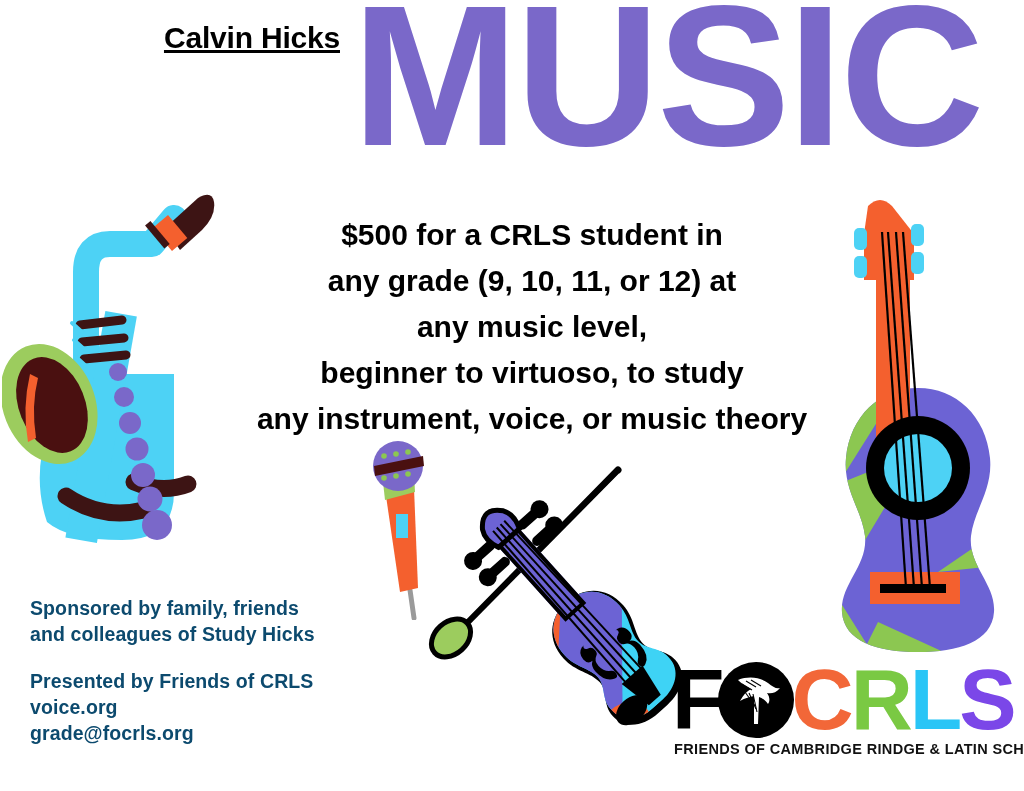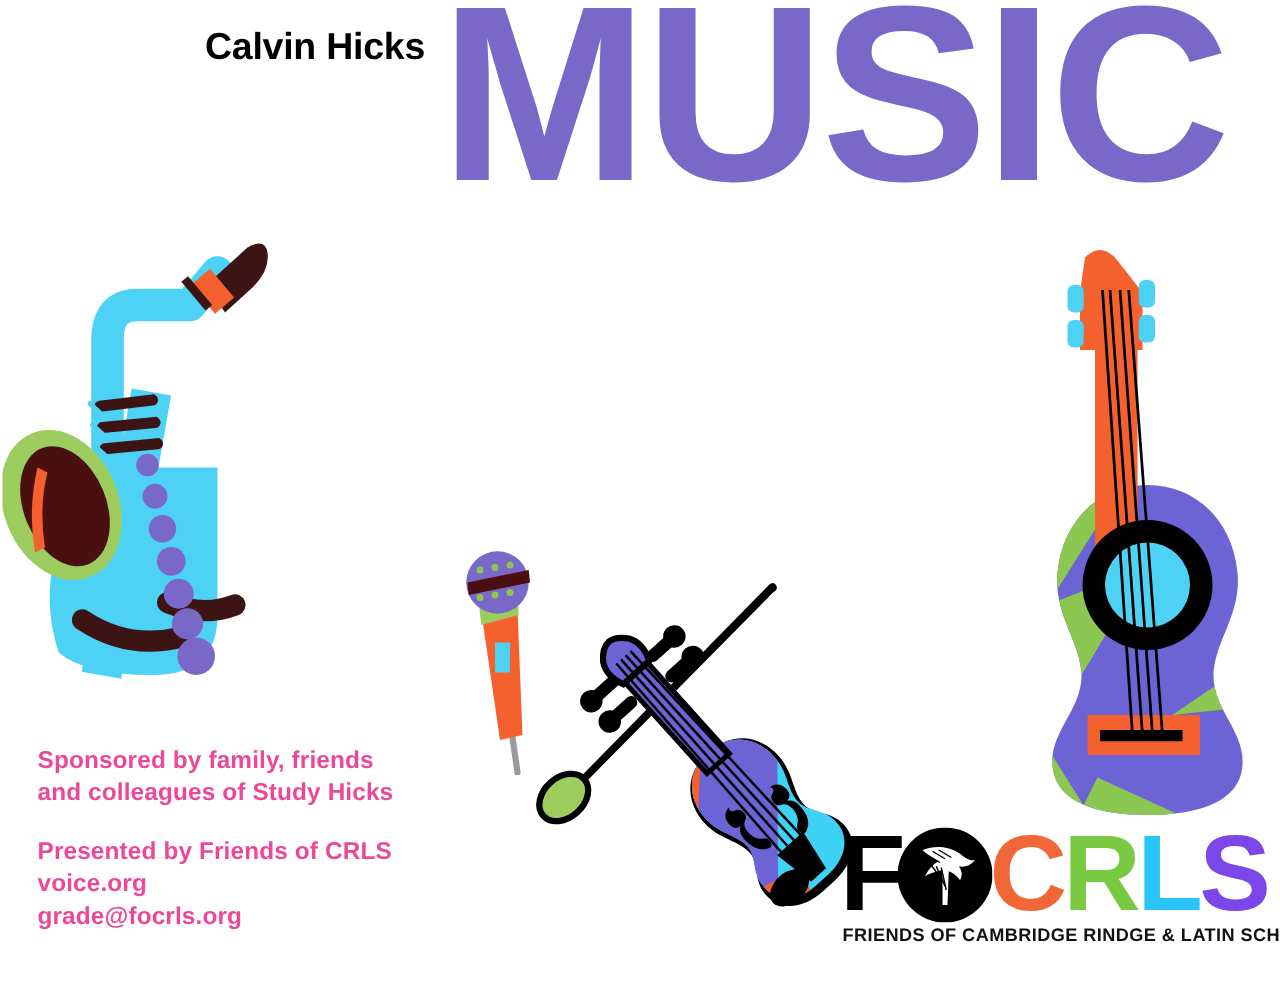--- a/index.html
+++ b/index.html
@@ -25,21 +25,21 @@
     left: 18px;
     top: 16px;
     width: 322px;
     text-align: right;
     font-size: 30px;
     font-weight: bold;
     line-height: 1.48;
     color: #000000;
     letter-spacing: -0.2px;
   }
-  .award-title .tline { display: block; white-space: nowrap; }
+  .award-title .tline { display: block; white-space: nowrap; text-decoration: underline; }
 
   .music-word {
     position: absolute;
     left: 352px;
     top: -24px;
     font-size: 200px;
     font-weight: bold;
     line-height: 1;
     color: #7a68c9;
     letter-spacing: -3px;
@@ -60,21 +60,21 @@
   .body-copy .bline { display: block; white-space: nowrap; }
 
   
   .sponsor-block {
     position: absolute;
     left: 30px;
     top: 596px;
     font-size: 19.5px;
     font-weight: bold;
     line-height: 1.33;
-    color: #ec4899;
+    color: #0c4a6e;
     letter-spacing: 0.1px;
   }
   .sponsor-block .sline { display: block; white-space: nowrap; }
   .sponsor-block .gap { display: block; height: 21px; }
 
   
   .logo {
     position: absolute;
     left: 672px;
     top: 662px;
@@ -329,20 +329,27 @@
       </g>
     </svg>
   </div>
 
   <div class="award-title">
     <span class="tline">Calvin Hicks</span>
   </div>
 
   <div class="music-word">MUSIC</div>
 
+  <div class="body-copy">
+    <span class="bline">$500 for a CRLS student in</span>
+    <span class="bline">any grade (9, 10, 11, or 12) at</span>
+    <span class="bline">any music level,</span>
+    <span class="bline">beginner to virtuoso, to study</span>
+    <span class="bline">any instrument, voice, or music theory</span>
+  </div>
 
   <div class="sponsor-block">
     <span class="sline">Sponsored by family, friends</span>
     <span class="sline">and colleagues of Study Hicks</span>
     <span class="gap"></span>
     <span class="sline">Presented by Friends of CRLS</span>
     <span class="sline">voice.org</span>
     <span class="sline">grade@focrls.org</span>
   </div>
 

